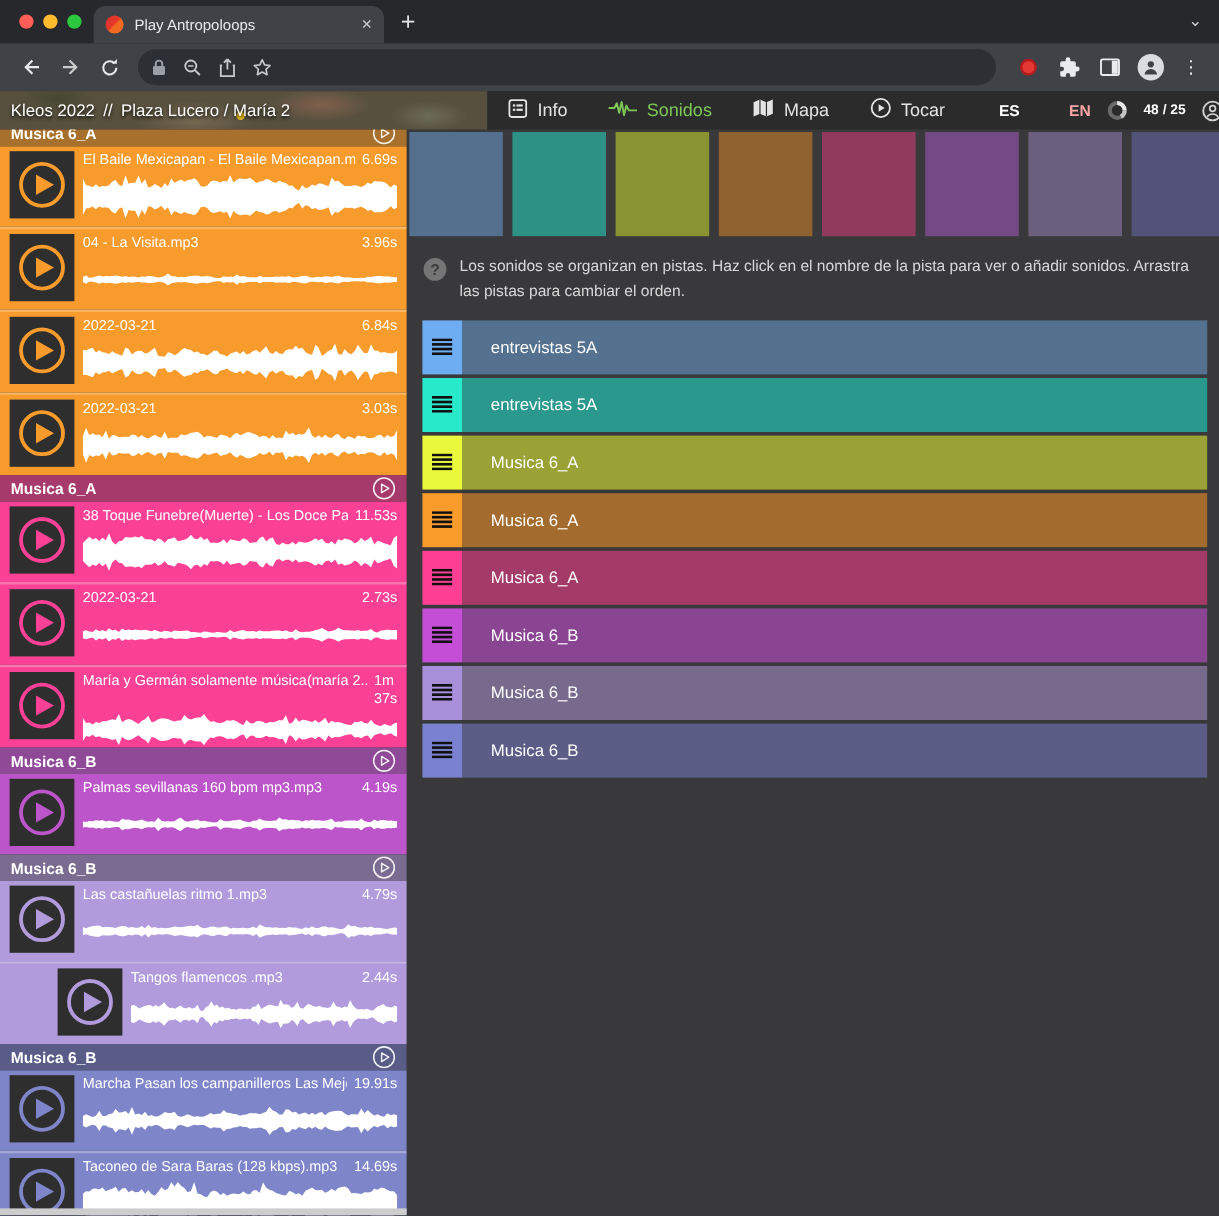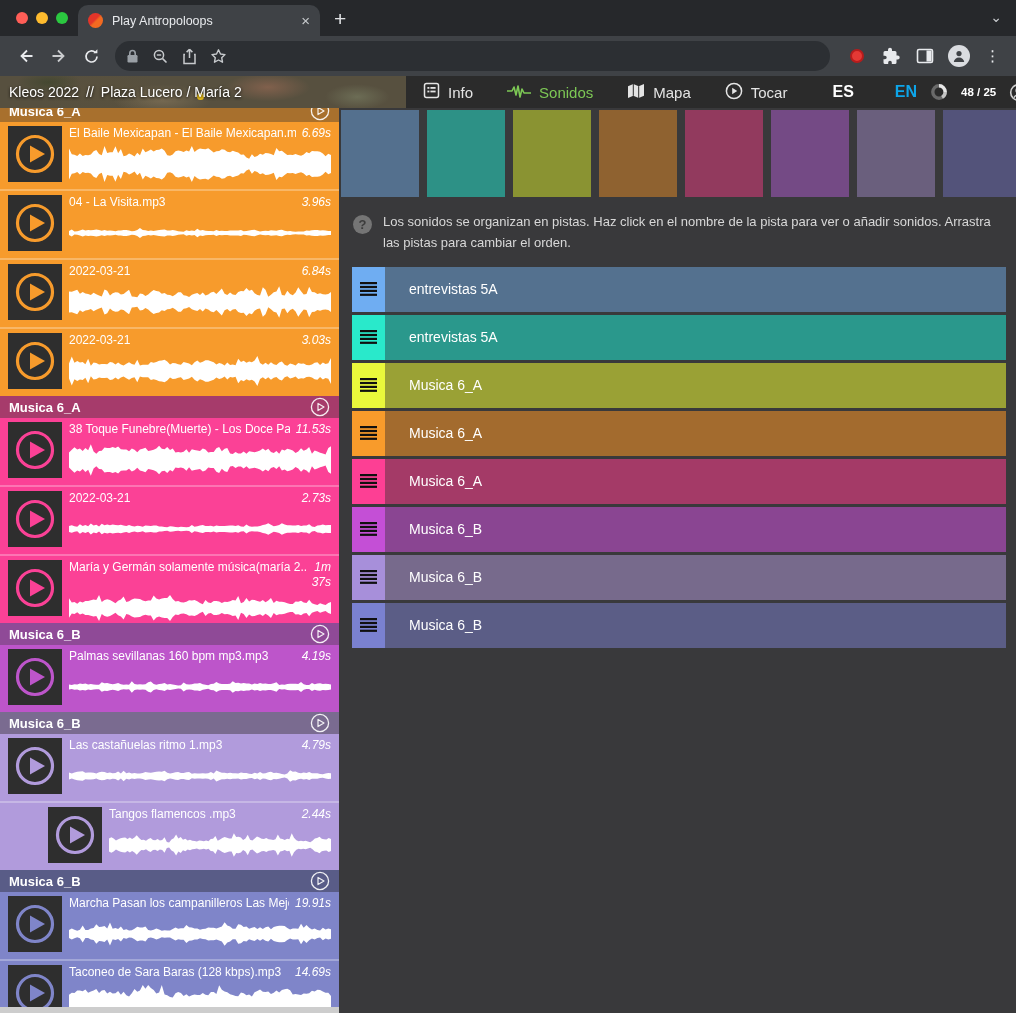--- a/index.html
+++ b/index.html
@@ -44,40 +44,40 @@
       radial-gradient(90px 30px at 25% 50%, #5c523c88 0%, transparent 75%),
       #57503f; }
   .scene-pin { position:absolute; left:197px; top:17px; width:7px; height:7px; border-radius:50%; background:#f0c419; }
   .breadcrumb { position:relative; color:#fff; font-size:14px; padding-left:9px; white-space:nowrap;
                 text-shadow:0 1px 3px rgba(0,0,0,.9); }
   .breadcrumb .sep { margin:0 7px; }
   .app-nav { display:flex; align-items:center; gap:0; }
   .nav-item { display:flex; align-items:center; gap:8px; color:#e4e4e4; font-size:15px; padding:0 17px; height:100%; }
   .nav-item.active { color:#7dc855; }
   .hdr-right { margin-left:auto; display:flex; align-items:center; gap:13px; padding-right:12px; }
-  .lang { font-size:16px; font-weight:bold;margin-left:28px; }
-  .lang.on { color:#fff; } .lang.off { color:#0ea5e9;text-align:right; }
+  .lang { font-size:13px; font-weight:bold;margin-left:28px; }
+  .lang.on { color:#fff; } .lang.off { color:#fca5a5;text-align:right; }
   .counter { color:#fff; font-size:11.5px; font-weight:bold; white-space:nowrap; }
 
   
   .content { display:flex; height:905px; }
 
   
   .left-panel { width:339px; flex:none; margin-right:2px; background:#2b2b2b; overflow:hidden; position:relative; }
   .section-header { height:22px; display:flex; align-items:center; padding:0 9px; color:#fff;
                     font-size:13px; font-weight:bold; }
   .section.clipped .section-header { margin-top:-8px; background-image:linear-gradient(rgba(0,0,0,.45),rgba(0,0,0,0)); }
   .sh-play { margin-left:auto; display:flex; opacity:.9; }
   .clip { height:67px; display:flex; gap:7px; padding:4px 8px 2px 8px; }
   .clip + .clip { border-top:2px solid rgba(255,255,255,.28); height:69px; }
   .tile { width:54px; height:56px; background:#2e2e2e; flex:none; display:flex; align-items:center; justify-content:center; }
   .clip-main { flex:1; min-width:0; display:flex; flex-direction:column; }
   .clip-top { display:flex; color:#fff; font-size:12px; line-height:1.25; }
   .clip-title { flex:1; white-space:nowrap; overflow:hidden; }
-  .clip-dur { flex:none; padding-left:6px; text-align:right; white-space:pre-line;font-style:italic; }
+  .clip-dur { flex:none; padding-left:6px; white-space:pre-line; }
   .wave { flex:1; display:flex; align-items:center; }
   .wave svg { width:100%; height:36px; display:block; }
   .left-scrollbar { position:absolute; left:0; bottom:0; width:339px; height:6px; background:#cdcdcd; }
 
   
   .right-panel { flex:1; min-width:0; overflow:hidden; }
   .swatches { display:flex; gap:8px; margin-top:2px; height:87px; overflow:hidden; }
   .swatch { width:78px; flex:none; }
   .help { display:flex; gap:11px; padding:15px 14px 9px 12px; color:#d8d8d8; font-size:13px; line-height:1.6; }
   .help-icon { width:19px; height:19px; border-radius:50%; background:#757575; color:#3c3c3c; font-weight:bold;

